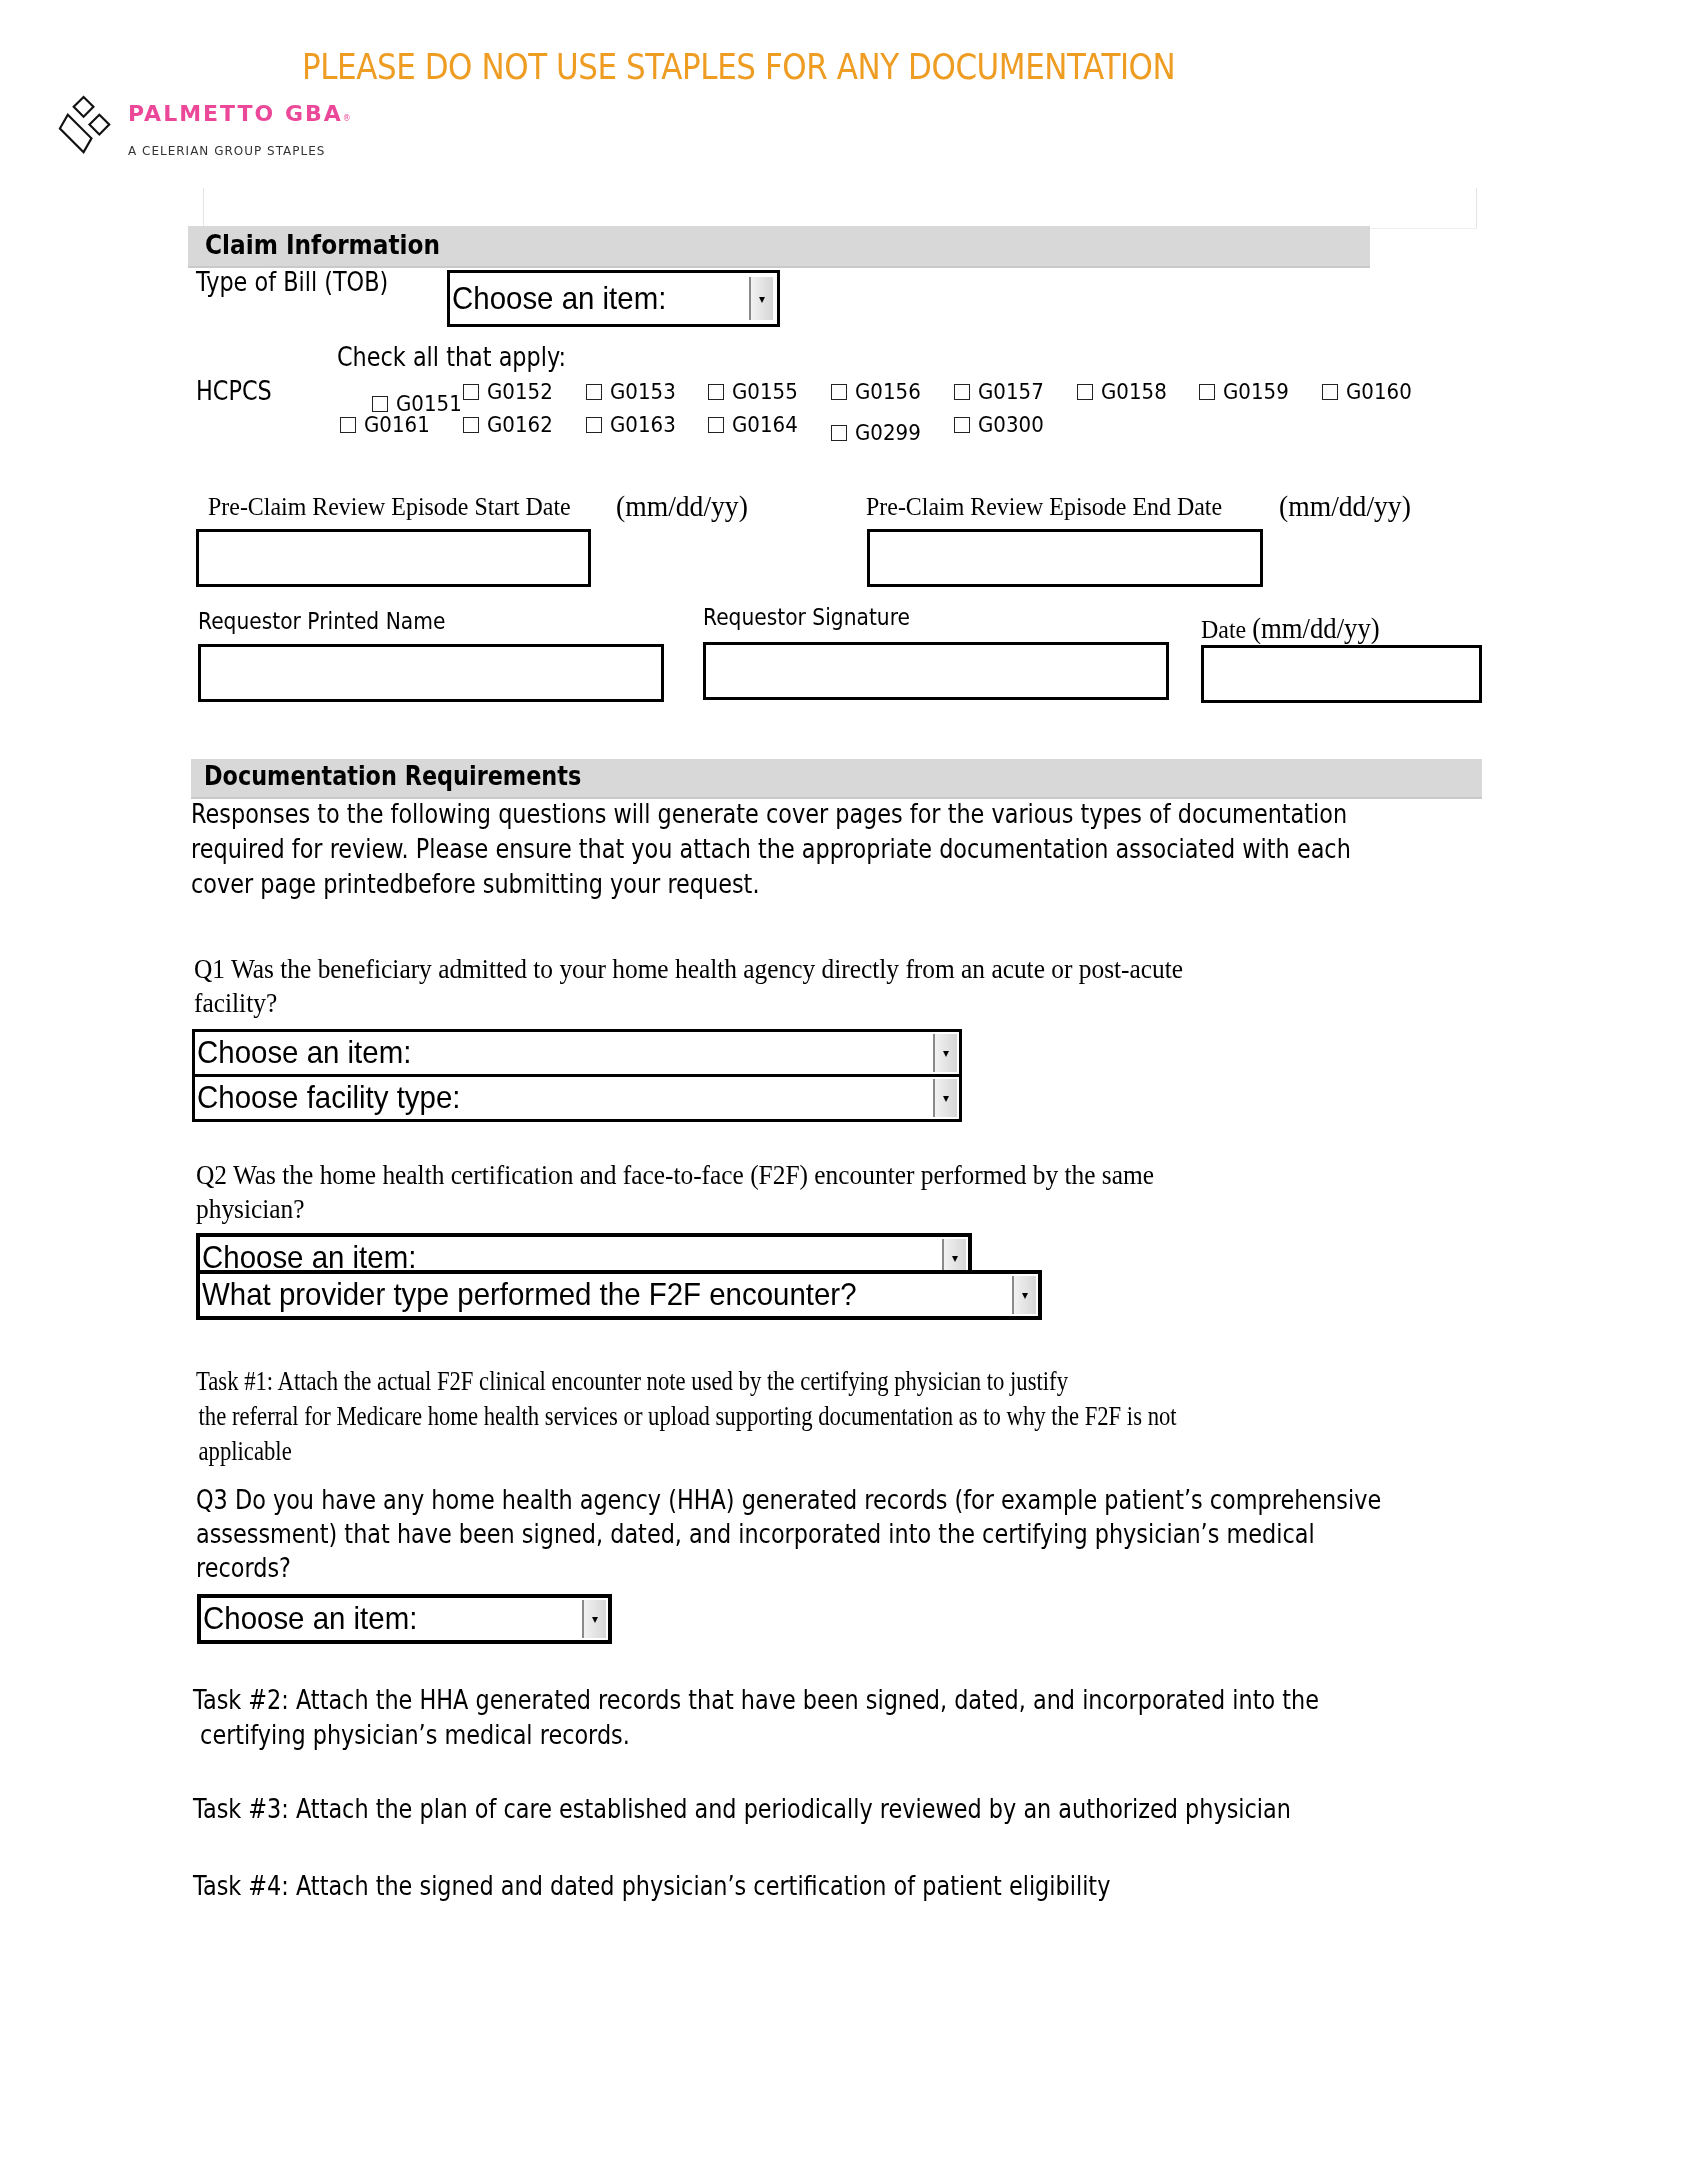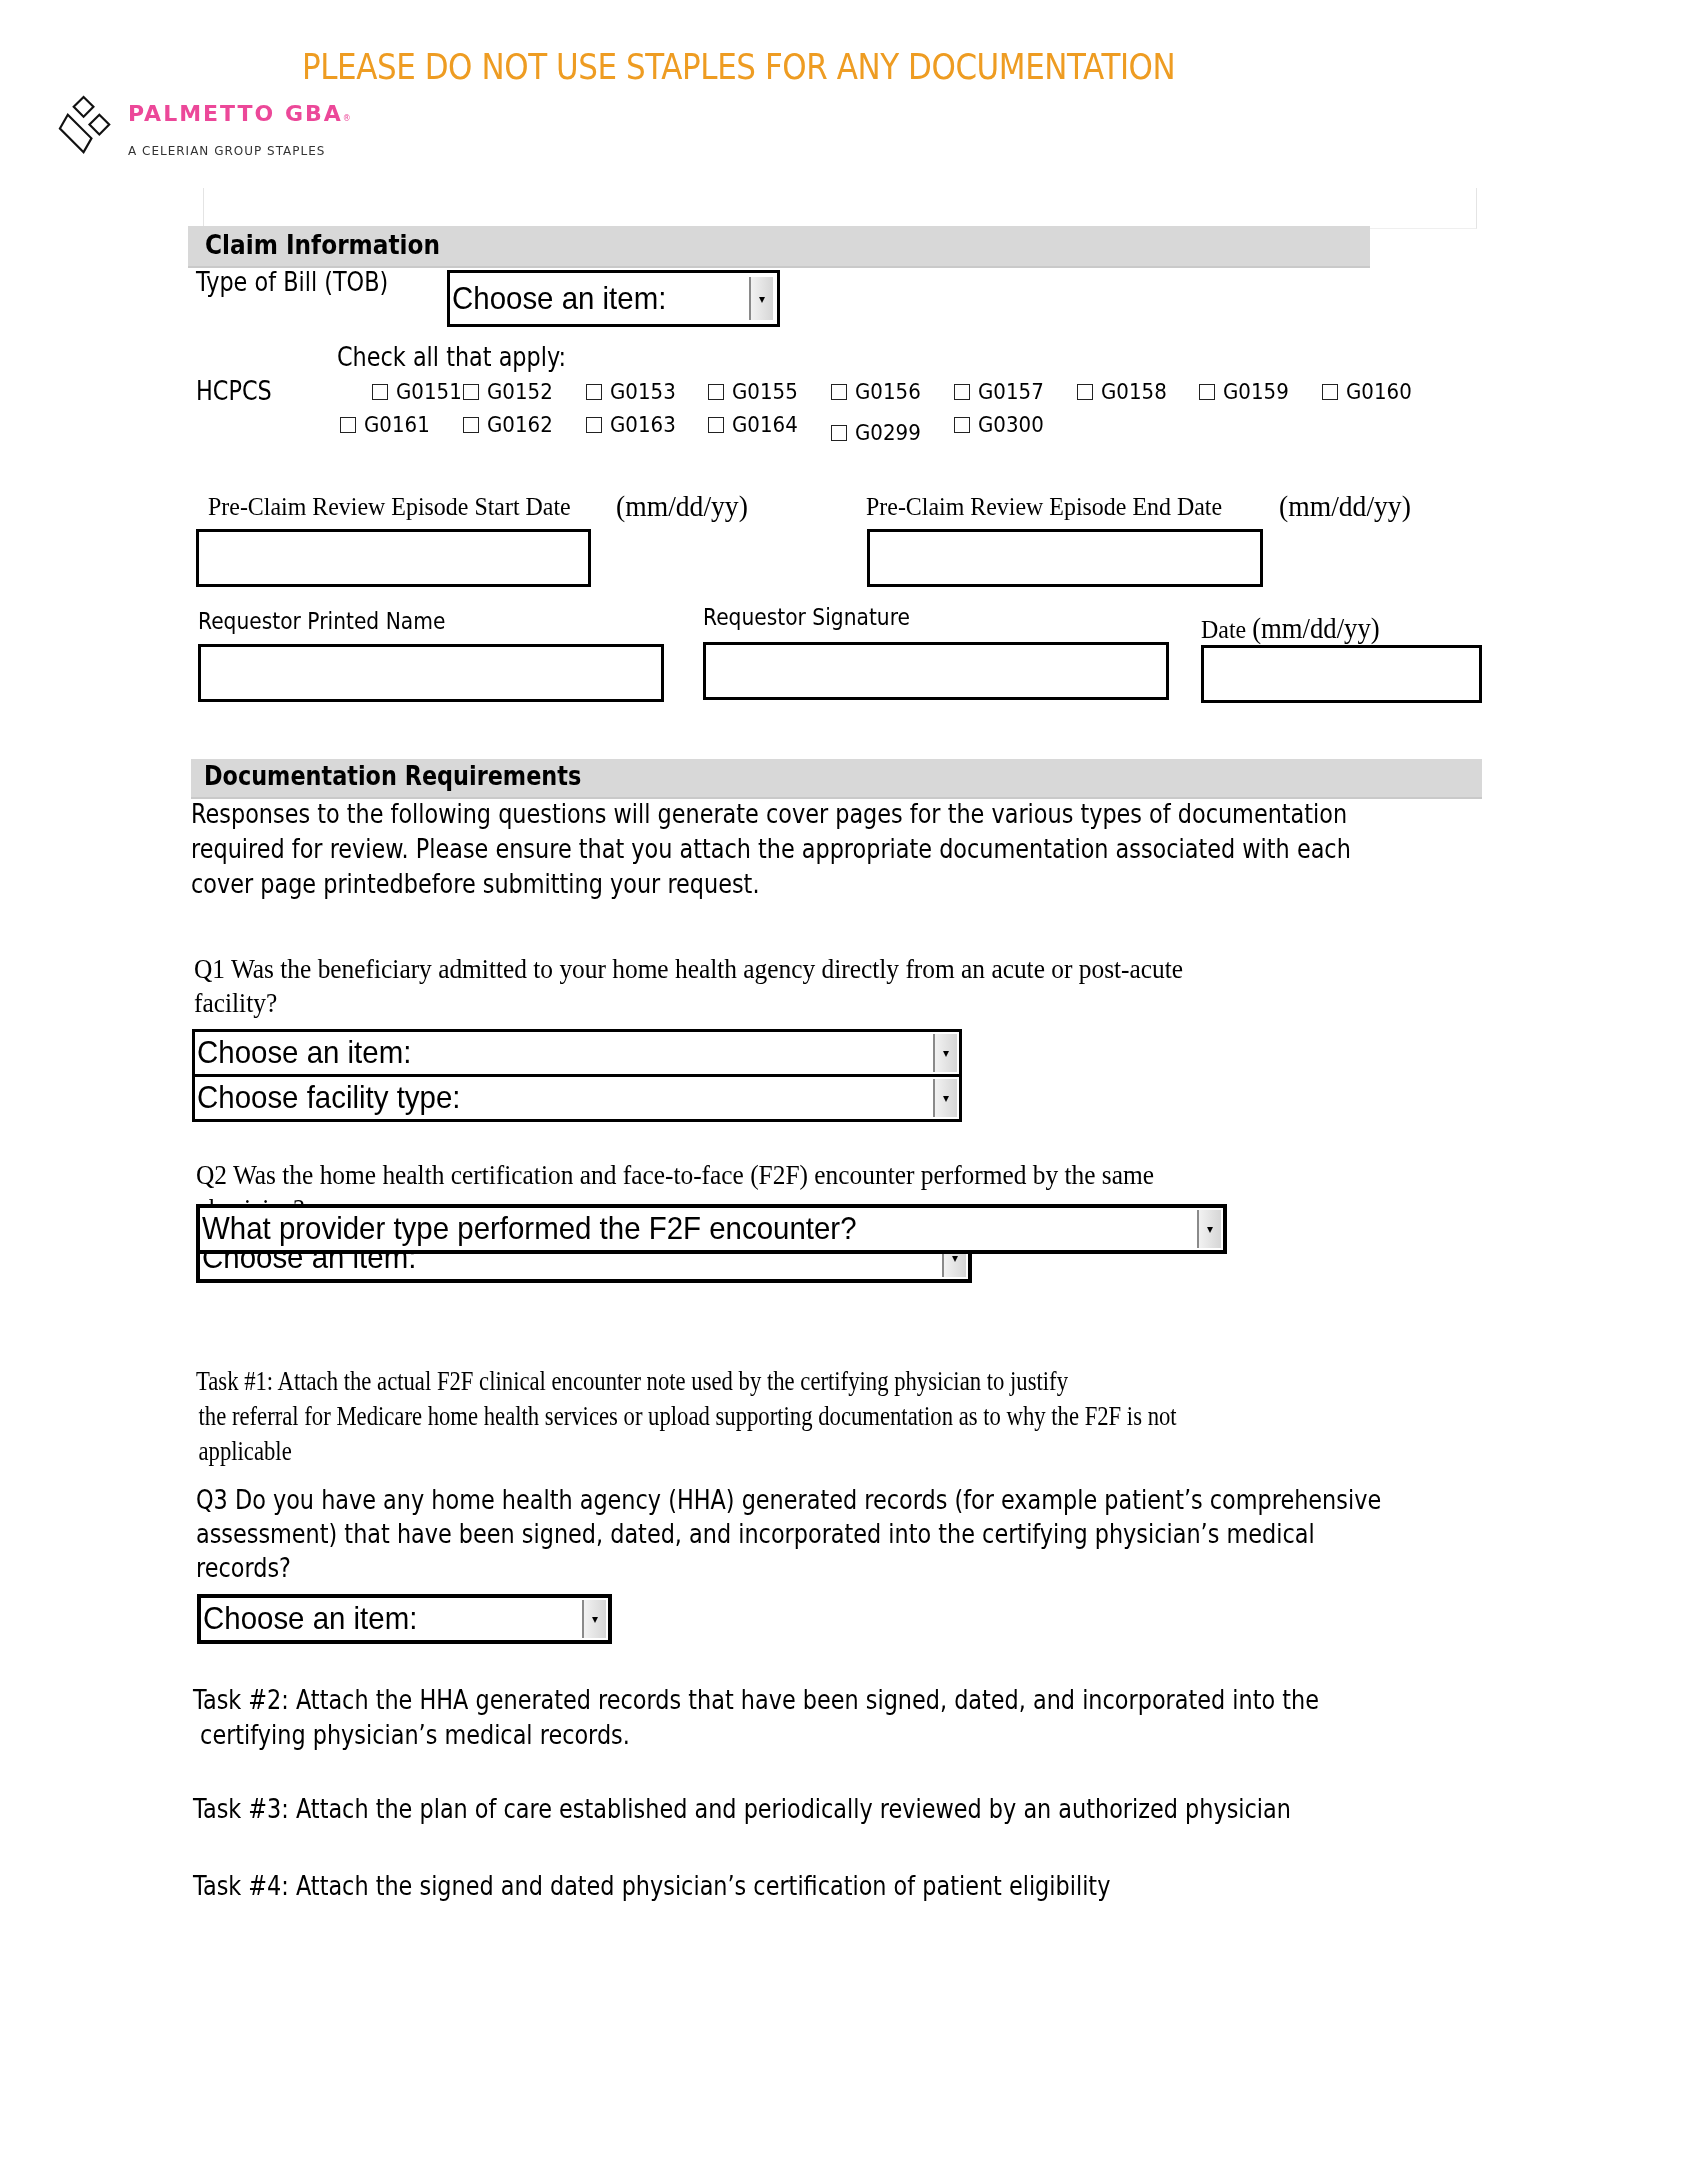--- a/index.html
+++ b/index.html
@@ -55,21 +55,21 @@
   <span class="dd-text">Choose an item:</span>
   <span class="dd-btn" style="top:4px;bottom:4px;right:4px;">
       <span>▾</span>
     </span>
 </div>
 
 <div class="abs label" style="left:337px;top:342px;">Check all that apply:</div>
 <div class="abs label" style="left:196px;top:376px;">HCPCS</div>
 
 <div class="abs" id="hcpcs-row1" style="left:340px;top:379px;">
-    <label class="cb abs" style="left: 0px; top: 0px; padding-left: 32px;">
+    <label class="cb abs" style="left: 0px; top: 12px; padding-left: 32px;">
       <span class="box-i"></span>
       <span style="display: inline-block; transform: scaleX(0.9); transform-origin: left center;">G0151</span>
     </label>
     <label class="cb abs" style="left: 123px; top: 0px;">
       <span class="box-i"></span>
       <span style="display: inline-block; transform: scaleX(0.9); transform-origin: left center;">G0152</span>
     </label>
     <label class="cb abs" style="left: 246px; top: 0px;">
       <span class="box-i"></span>
       <span style="display: inline-block; transform: scaleX(0.9); transform-origin: left center;">G0153</span>
@@ -178,21 +178,21 @@
 <div class="abs qserif" style="left:196px;top:1158px;">
   <div>Q2 Was the home health certification and face-to-face (F2F) encounter performed by the same</div>
   <div>physician?</div>
 </div>
 <div class="abs dropdown" style="left:196px;top:1233px;width:776px;height:50px;border-width:4px;">
   <span class="dd-text">Choose an item:</span>
   <span class="dd-btn" style="top:2px;bottom:2px;right:2px;">
       <span>▾</span>
     </span>
 </div>
-<div class="abs dropdown" style="left:196px;top:1204px;width:1031px;height:50px;border-width:4px;">
+<div class="abs dropdown" style="left:196px;top:1270px;width:846px;height:50px;border-width:4px;">
   <span class="dd-text">What provider type performed the F2F encounter?</span>
   <span class="dd-btn" style="top:2px;bottom:2px;right:2px;">
       <span>▾</span>
     </span>
 </div>
 
 <div class="abs qserif" style="left:196px;top:1364px;line-height:35px;transform:scaleX(0.84);">
   <div>Task #1:  Attach the actual F2F clinical encounter note used by the certifying physician to justify</div>
   <div style="padding-left:3px;">the referral for Medicare home health services or upload supporting documentation as to why the F2F is not</div>
   <div style="padding-left:3px;">applicable</div>

